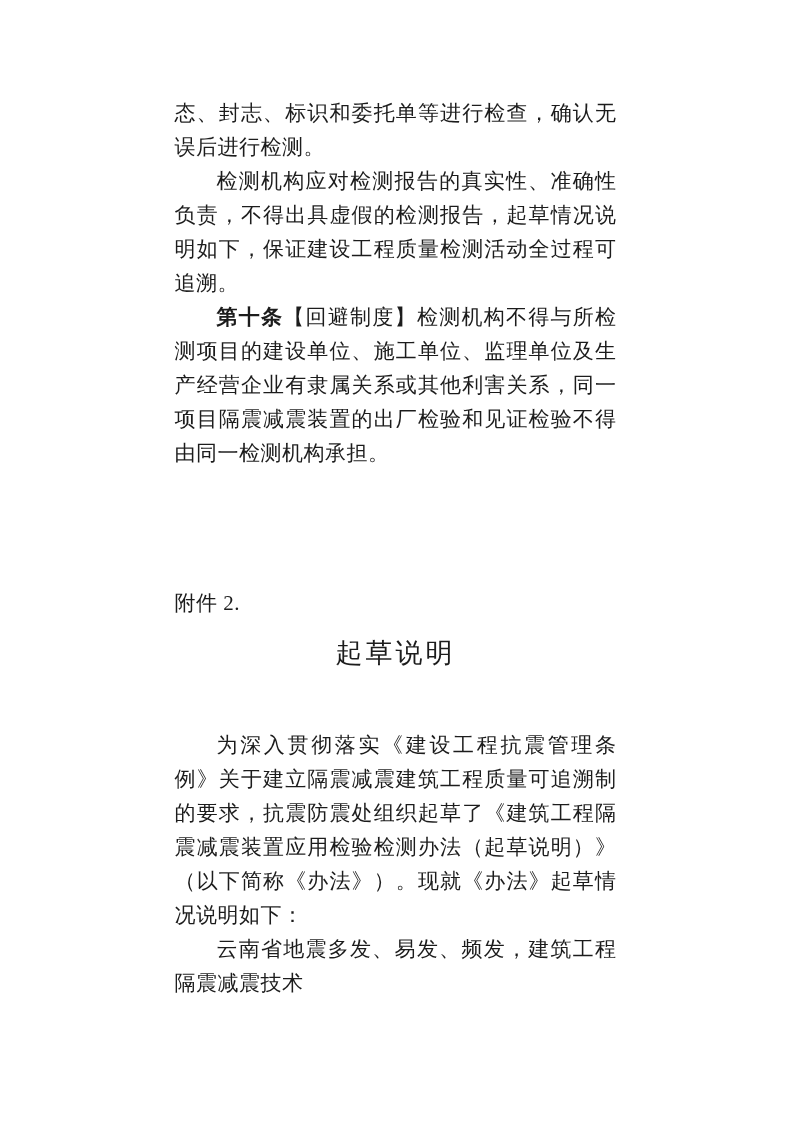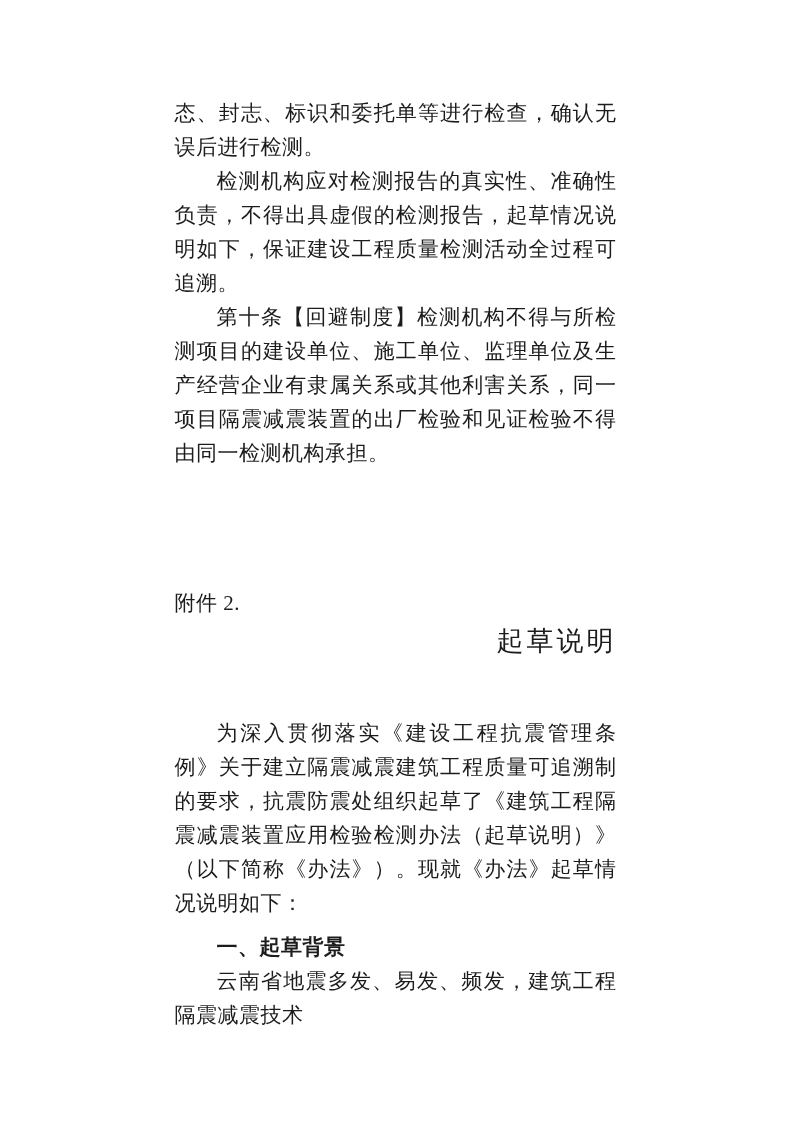--- a/index.html
+++ b/index.html
@@ -23,35 +23,35 @@
     margin: 0;
     font-size: 21px;
     line-height: 34px;
     text-align: justify;
     letter-spacing: 0.5px;
   }
   .ind {
     text-indent: 2em;
   }
   .artnum {
-    font-weight: normal;
+    font-weight: bold;
     font-family: "Liberation Sans", "DejaVu Sans", sans-serif;
   }
   .attach {
     margin: 116px 0 0 0;
     font-size: 21px;
     line-height: 34px;
     letter-spacing: 0.5px;
   }
   .title {
-    margin: 0;
+    margin: 12px;
     font-size: 27px;
     line-height: 42px;
     font-weight: normal;
-    text-align: right;
+    text-align: center;
     letter-spacing: 3px;
     font-family: "Liberation Serif", "DejaVu Serif", serif;
   }
   .intro {
     margin-top: 54px !important;
   }
   .h2 {
     margin: 10px 0 0 0;
     font-size: 21px;
     line-height: 34px;
@@ -71,17 +71,16 @@
     <p class="ind">检测机构应对检测报告的真实性、准确性负责，不得出具虚假的检测报告，起草情况说明如下，保证建设工程质量检测活动全过程可追溯。</p>
     <p class="ind"><b class="artnum">第十条</b><span>【回避制度】</span><span>检测机构不得与所检测项目的建设单位、施工单位、监理单位及生产经营企业有隶属关系或其他利害关系，同一项目隔震减震装置的出厂检验和见证检验不得由同一检测机构承担。</span></p>
   </section>
 
   <p class="attach">附件 2.</p>
 
   <h1 class="title">起草说明</h1>
 
   <section class="body-text">
     <p class="ind intro">为深入贯彻落实《建设工程抗震管理条例》关于建立隔震减震建筑工程质量可追溯制的要求，抗震防震处组织起草了《建筑工程隔震减震装置应用检验检测办法（起草说明）》（以下简称《办法》）。现就《办法》起草情况说明如下：</p>
-    <h2 class="h2">一、起草背景</h2>
     <p class="ind">云南省地震多发、易发、频发，建筑工程隔震减震技术</p>
   </section>
 
 </div>
 
 </body></html>

